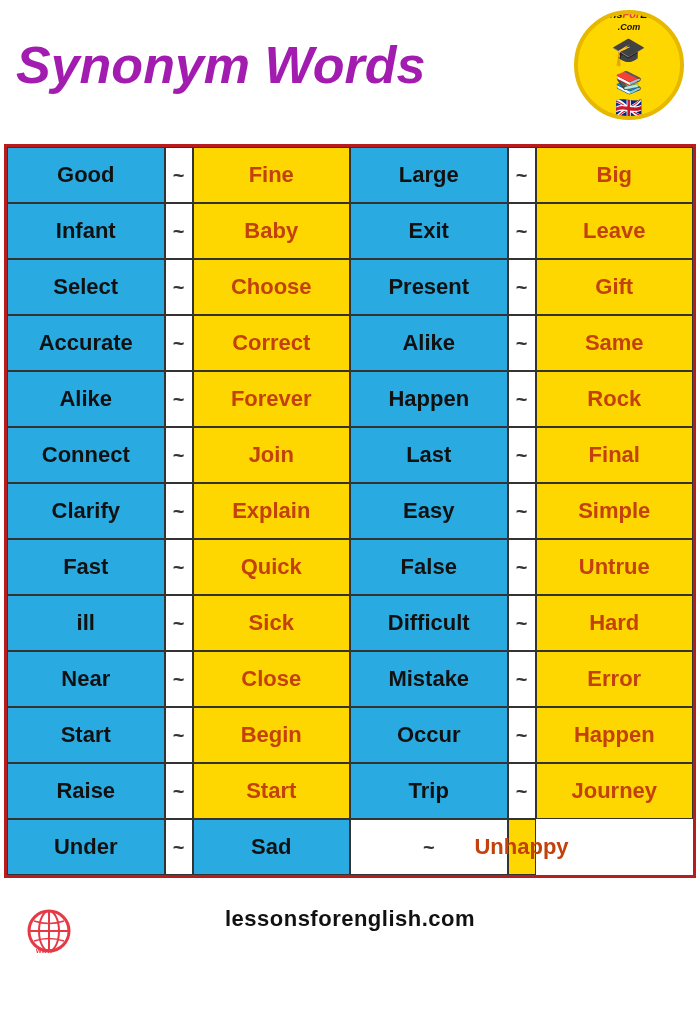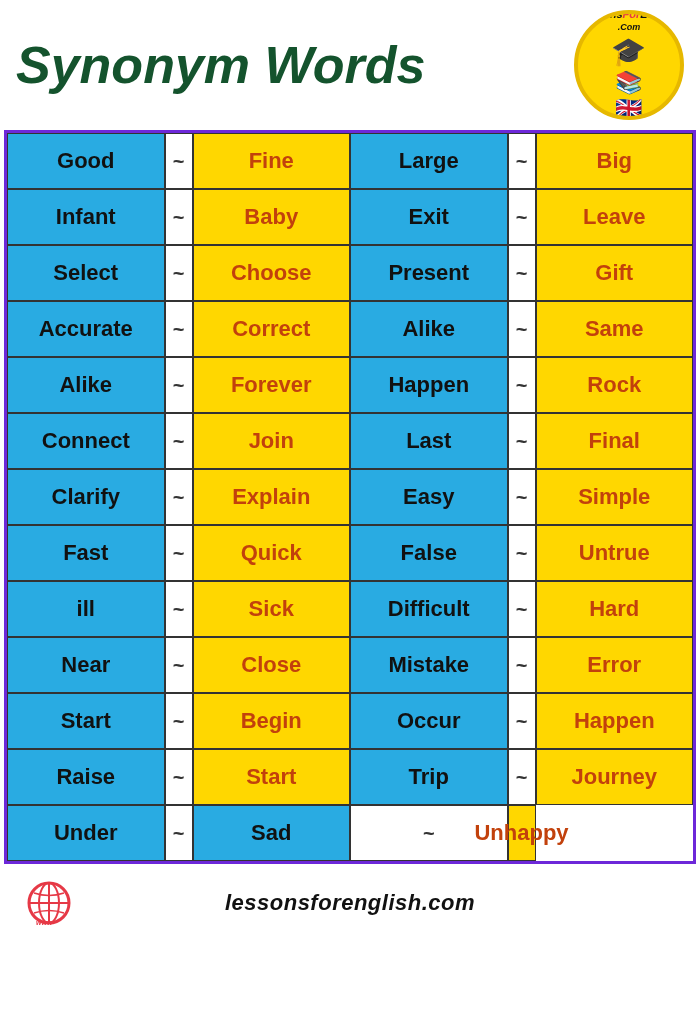--- a/index.html
+++ b/index.html
@@ -19,21 +19,21 @@
       display: flex;
       align-items: center;
       justify-content: space-between;
       padding: 10px 16px 6px 16px;
     }
 
     .title {
       font-size: 52px;
       font-weight: 900;
       font-style: italic;
-      color: #14532d;
+      color: #a21caf;
       line-height: 1;
     }
 
     .logo-circle {
       width: 110px;
       height: 110px;
       border-radius: 50%;
       background: #FFD700;
       border: 4px solid #e6b800;
       display: flex;
@@ -57,22 +57,22 @@
       font-size: 28px;
       margin: 2px 0;
     }
 
     .logo-flag {
       font-size: 22px;
     }
 
     .table-wrapper {
       width: 692px;
-      border: 3px solid #6d28d9;
-      margin: 4px auto;
+      border: 3px solid #b91c1c;
+      margin: 18px auto;
     }
 
     .table-grid {
       display: grid;
       grid-template-columns: 1fr 28px 1fr 1fr 28px 1fr;
       width: 100%;
       border-collapse: collapse;
     }
 
     .cell {
@@ -98,26 +98,24 @@
 
     .cell-tilde {
       background: #fff;
       color: #333;
       font-size: 20px;
       font-weight: 700;
     }
 
     .footer {
       display: flex;
-      align-items: center;
       justify-content: space-between;
       width: 692px;
       padding: 10px 20px;
       background: #fff;
-      font-style: italic;
     }
 
     .footer-url {
       font-size: 22px;
       font-weight: 900;
       color: #111;
       letter-spacing: 0.5px;
     }
   </style>
 </head>

